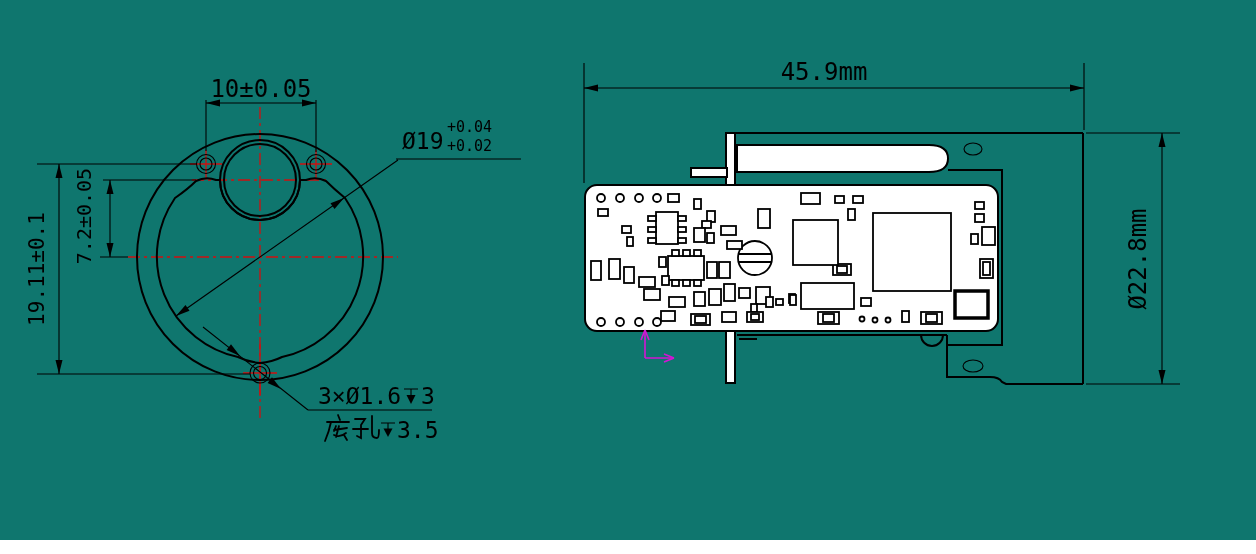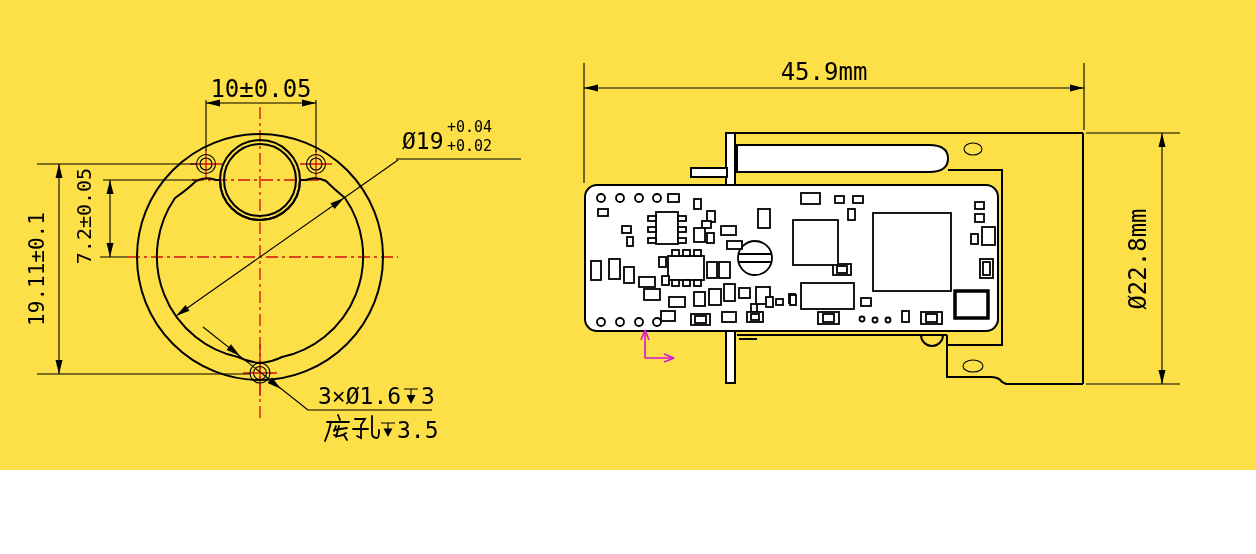--- a/index.html
+++ b/index.html
@@ -1,16 +1,16 @@
 <!DOCTYPE html>
 <html><head>
 <meta charset="utf-8">
 <style>
   html,body{margin:0;padding:0;background:#ffffff;}
-  .canvas{position:relative;width:1256px;height:470px;background:#fde047;overflow:hidden;}
+  .canvas{position:relative;width:1256px;height:540px;background:#0f766e;overflow:hidden;}
   svg{display:block;}
   .cad{font-family:"DejaVu Sans Mono","Liberation Mono",monospace;fill:#000;}
   .geo{stroke:#000;stroke-width:2;fill:none;}
   .geow{stroke:#000;stroke-width:2;fill:#fff;}
   .thin{stroke:#000;stroke-width:1.1;fill:none;}
   .red{stroke:#cf1010;stroke-width:1.3;fill:none;}
   .dash{stroke-dasharray:12 4 3 4;}
   .arr{fill:#000;stroke:none;}
   .mag{stroke:#d414d4;stroke-width:1.6;fill:none;}
   .cmp{stroke:#000;stroke-width:1.8;fill:#fff;}

